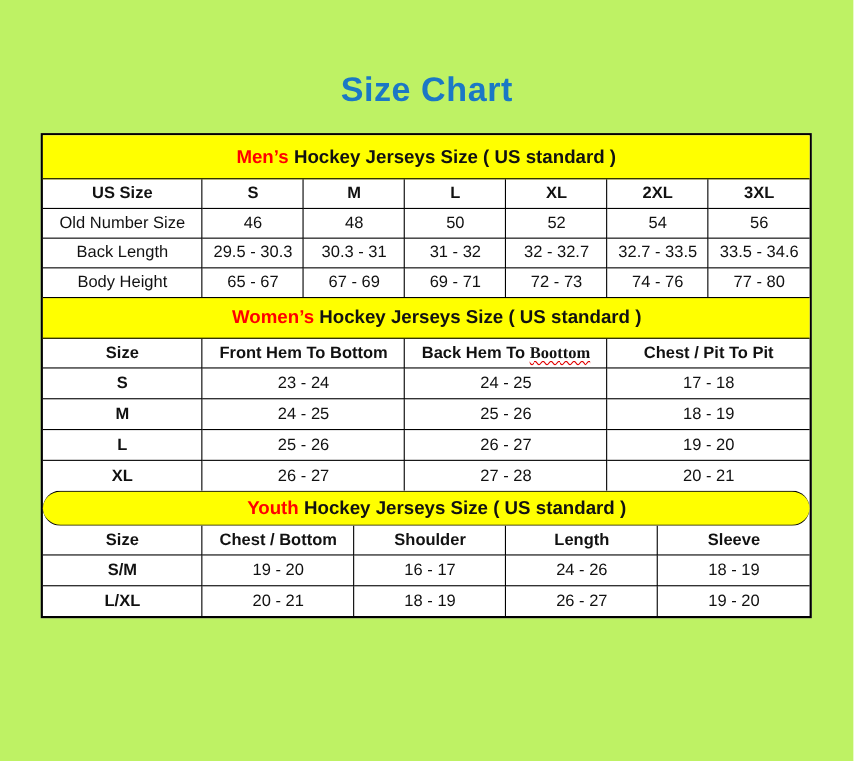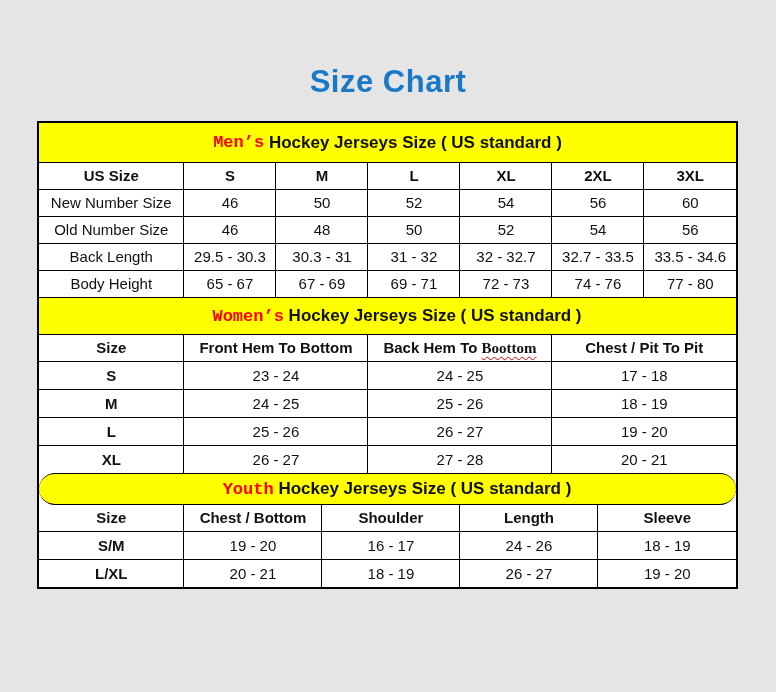--- a/index.html
+++ b/index.html
@@ -8,21 +8,21 @@
     --blue:#1B78C5;
     --squiggle:#E00000;
     --ink:#111111;
     --line:#000000;
   }
   *{box-sizing:border-box;margin:0;padding:0;}
   html,body{background:#ffffff;}
   .page{
     position:relative;
     width:776px;height:692px;
-    background:#e5e5e5;
+    background:#bef264;
     font-family:"Liberation Sans",sans-serif;
     color:var(--ink);
     overflow:hidden;
   }
   .page-title{
     position:absolute;top:64px;left:0;right:0;
     text-align:center;
     font-size:31px;font-weight:bold;
     color:var(--blue);
     letter-spacing:0.5px;
@@ -36,21 +36,21 @@
     display:flex;align-items:center;justify-content:center;
     background:var(--yellow);
     border-bottom:1.5px solid var(--line);
     height:40px;
     font-size:17px;font-weight:bold;
     white-space:pre;
   }
   .tbl:not(:first-child) .banner{border-top:1.5px solid var(--line);padding-left:19px;}
   .tbl-1 .banner{height:38px;}
   .tbl-2 .banner{height:32px;border-radius:16px;}
-  .banner .hl{color:var(--red);font-family:Liberation Mono, monospace;}
+  .banner .hl{color:var(--red);}
   table{
     width:100%;
     border-collapse:collapse;
     table-layout:fixed;
   }
   th,td{
     border:1.5px solid var(--line);
     text-align:center;vertical-align:middle;
     font-size:15px;
     padding:0 2px;
@@ -96,29 +96,20 @@
               <th>S</th>
               <th>M</th>
               <th>L</th>
               <th>XL</th>
               <th>2XL</th>
               <th>3XL</th>
             </tr>
           </thead>
           <tbody>
             <tr>
-              <td>New Number Size</td>
-              <td>46</td>
-              <td>50</td>
-              <td>52</td>
-              <td>54</td>
-              <td>56</td>
-              <td>60</td>
-            </tr>
-            <tr>
               <td>Old Number Size</td>
               <td>46</td>
               <td>48</td>
               <td>50</td>
               <td>52</td>
               <td>54</td>
               <td>56</td>
             </tr>
             <tr>
               <td>Back Length</td>

